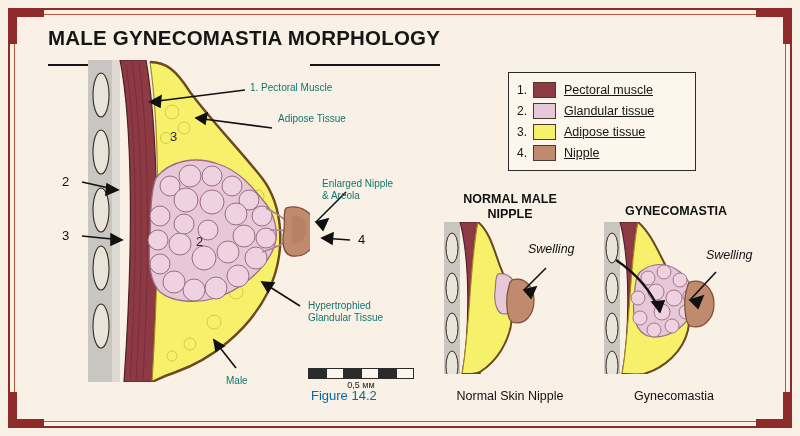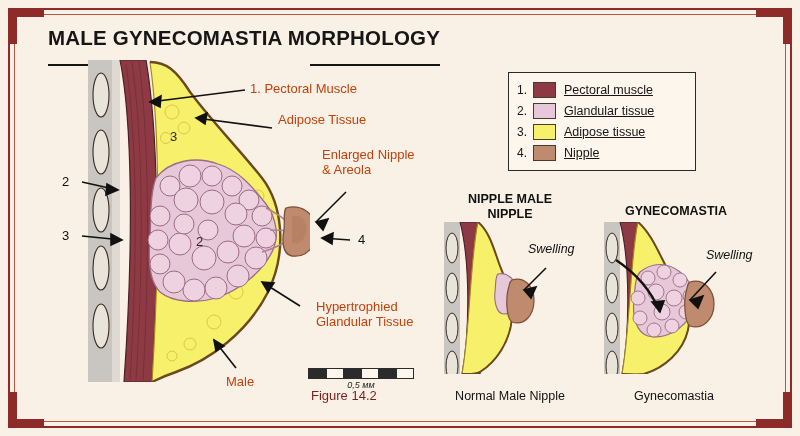--- a/index.html
+++ b/index.html
@@ -97,22 +97,22 @@
     width: 21px;
     height: 14px;
     border: 1px solid #4a3a2e;
     margin-right: 8px;
   }
   .legend-label { white-space: nowrap; text-decoration: underline; }
 
   
   .callout {
     position: absolute;
-    font-size: 13px;
-    color: #c2410c;
+    font-size: 10px;
+    color: #0f766e;
     line-height: 1.15;
     white-space: nowrap;
   }
   .num-label {
     position: absolute;
     font-size: 13px;
     color: #111;
     font-weight: normal;
   }
   .num-label.inside {
@@ -138,28 +138,27 @@
     flex: 1 1 0;
     border-right: 1px solid #2b2b2b;
   }
   #scalebar .bar span:last-child { border-right: none; }
   #scalebar .bar span.dark { background: #2b2b2b; }
   #scalebar .unit {
     font-size: 9px;
     text-align: center;
     margin-top: 1px;
     color: #222;
-    font-style: italic;
   }
   #figcap {
     position: absolute;
     left: 311px;
     top: 388px;
     font-size: 13px;
-    color: #7f1d1d;
+    color: #0369a1;
   }
 
   
   .sub-title {
     position: absolute;
     font-size: 12.5px;
     font-weight: bold;
     color: #111;
     text-align: center;
     line-height: 1.2;
@@ -419,26 +418,26 @@
       <span class="legend-num">4.</span>
       <span class="legend-swatch" style="background:#c08a6e"></span>
       <span class="legend-label">Nipple</span>
     </div>
   </div>
 
   <div class="callout" style="left:250px; top:82px;">1. Pectoral Muscle</div>
 
   <div class="callout" style="left:278px; top:113px;">Adipose Tissue</div>
 
-  <div class="callout" style="left:322px; top:148px;">
+  <div class="callout" style="left:322px; top:178px;">
     <div>Enlarged Nipple</div>
     <div>&amp; Areola</div>
   </div>
 
-  <div class="callout" style="left:316px; top:300px;">
+  <div class="callout" style="left:308px; top:300px;">
     <div>Hypertrophied</div>
     <div>Glandular Tissue</div>
   </div>
 
   <div class="callout" style="left:226px; top:375px;">Male</div>
 
   <div class="num-label" style="left:62px; top:174px;">2</div>
   <div class="num-label" style="left:62px; top:228px;">3</div>
   <div class="num-label inside" style="left:170px; top:129px;">3</div>
   <div class="num-label inside" style="left:196px; top:234px;">2</div>
@@ -451,25 +450,25 @@
         <span class="dark"></span>
         <span></span>
         <span class="dark"></span>
         <span></span>
     </div>
     <div class="unit">0,5 мм</div>
   </div>
   <div id="figcap">Figure 14.2</div>
 
   <div class="sub-title" style="left:452px; top:192px; width:116px;">
-    <div>NIPPLE MALE</div>
+    <div>NORMAL MALE</div>
     <div>NIPPLE</div>
   </div>
   <div class="swell-label" style="left:528px; top:242px;">Swelling</div>
-  <div class="sub-caption" style="left:436px; top:389px; width:148px;">Normal Male Nipple</div>
+  <div class="sub-caption" style="left:436px; top:389px; width:148px;">Normal Skin Nipple</div>
 
   <div class="sub-title" style="left:606px; top:204px; width:140px;">
     <div>GYNECOMASTIA</div>
   </div>
   <div class="swell-label" style="left:706px; top:248px;">Swelling</div>
   <div class="sub-caption" style="left:600px; top:389px; width:148px;">Gynecomastia</div>
 
 </div>
 
 </body></html>

